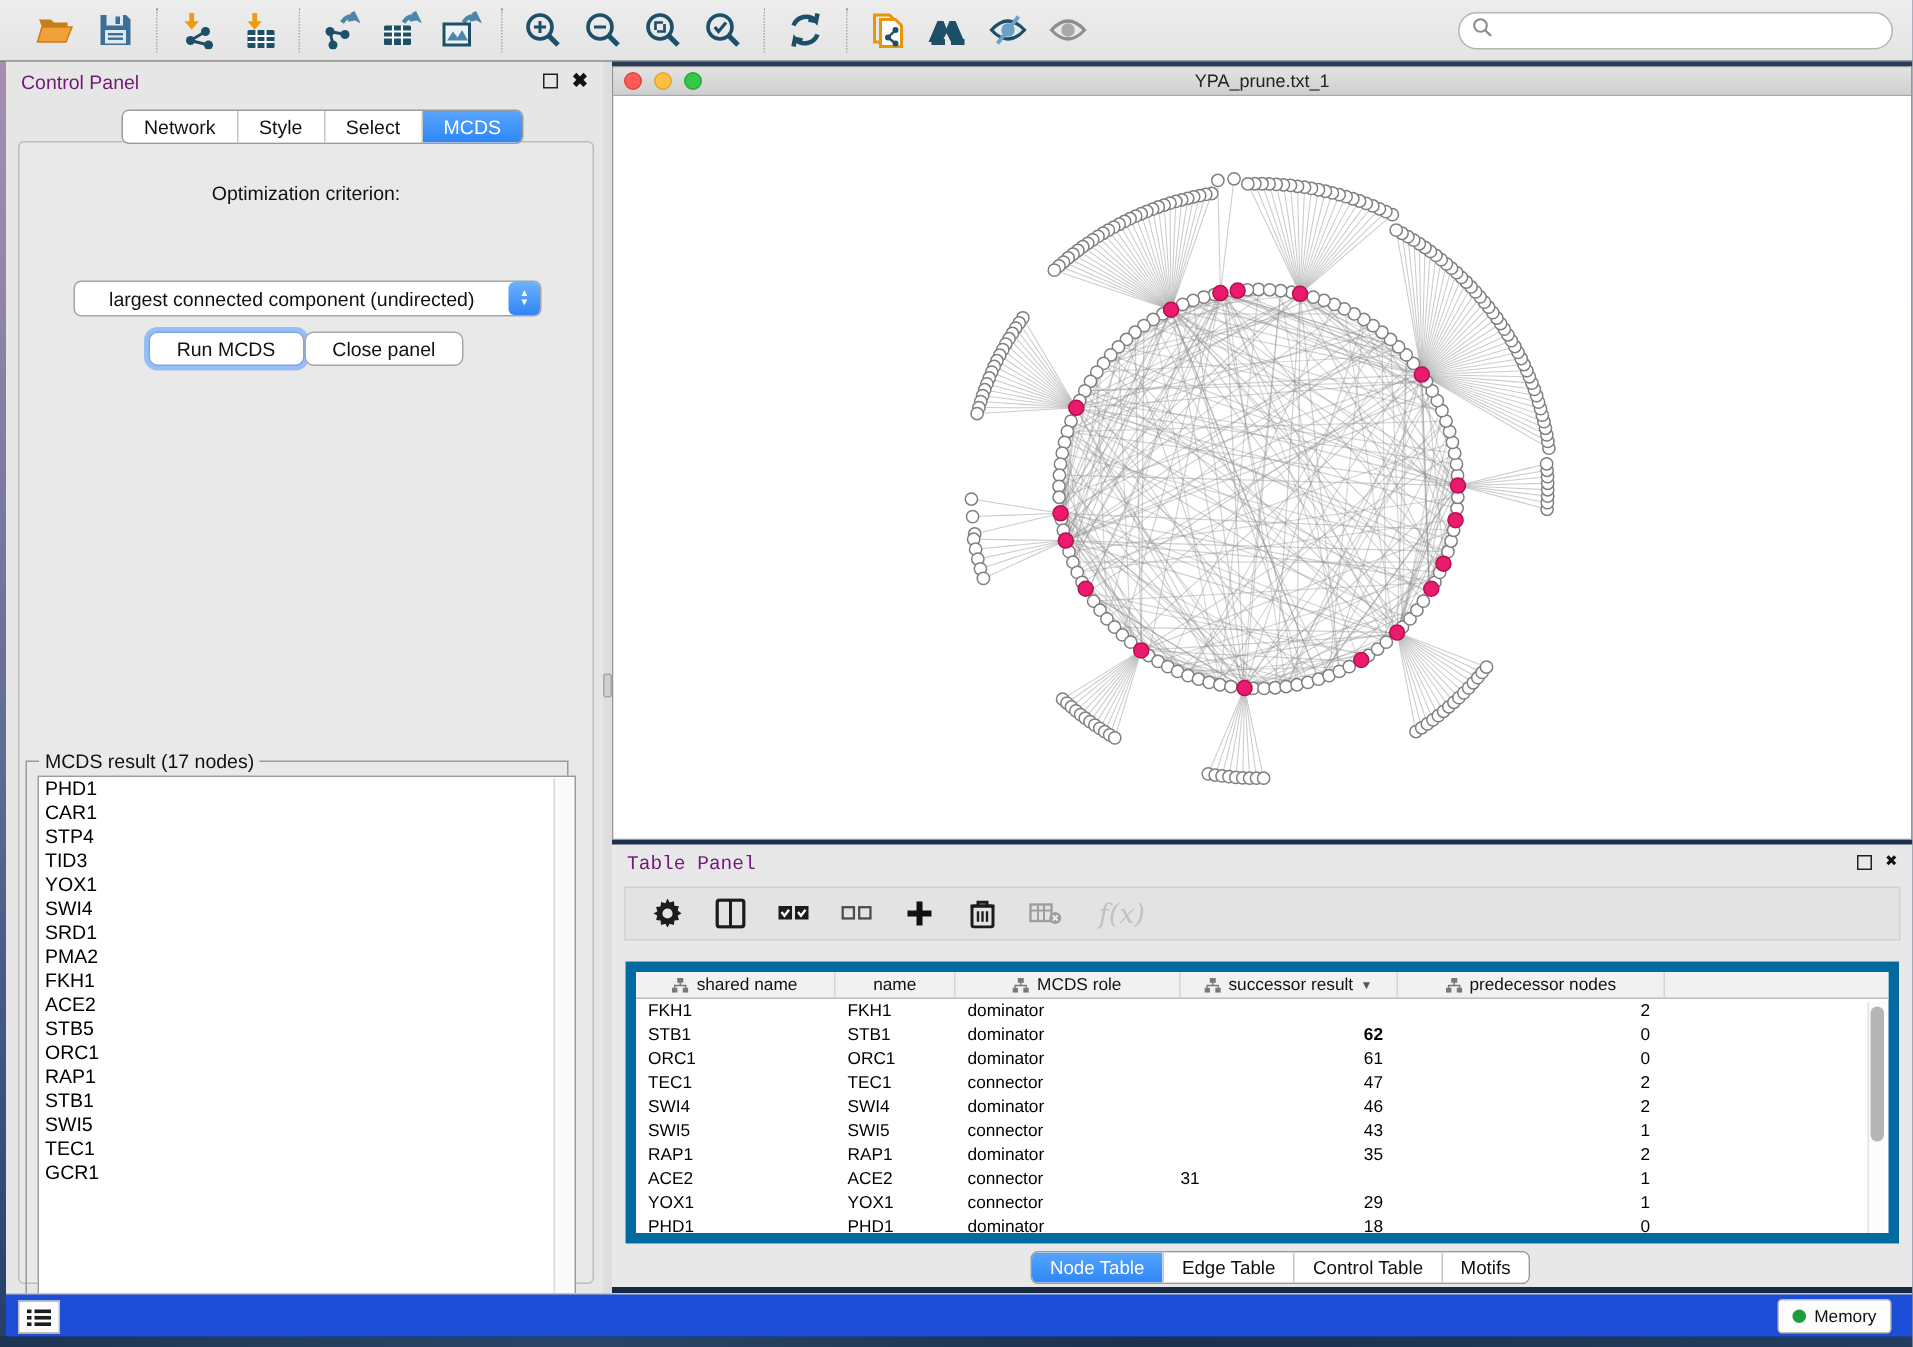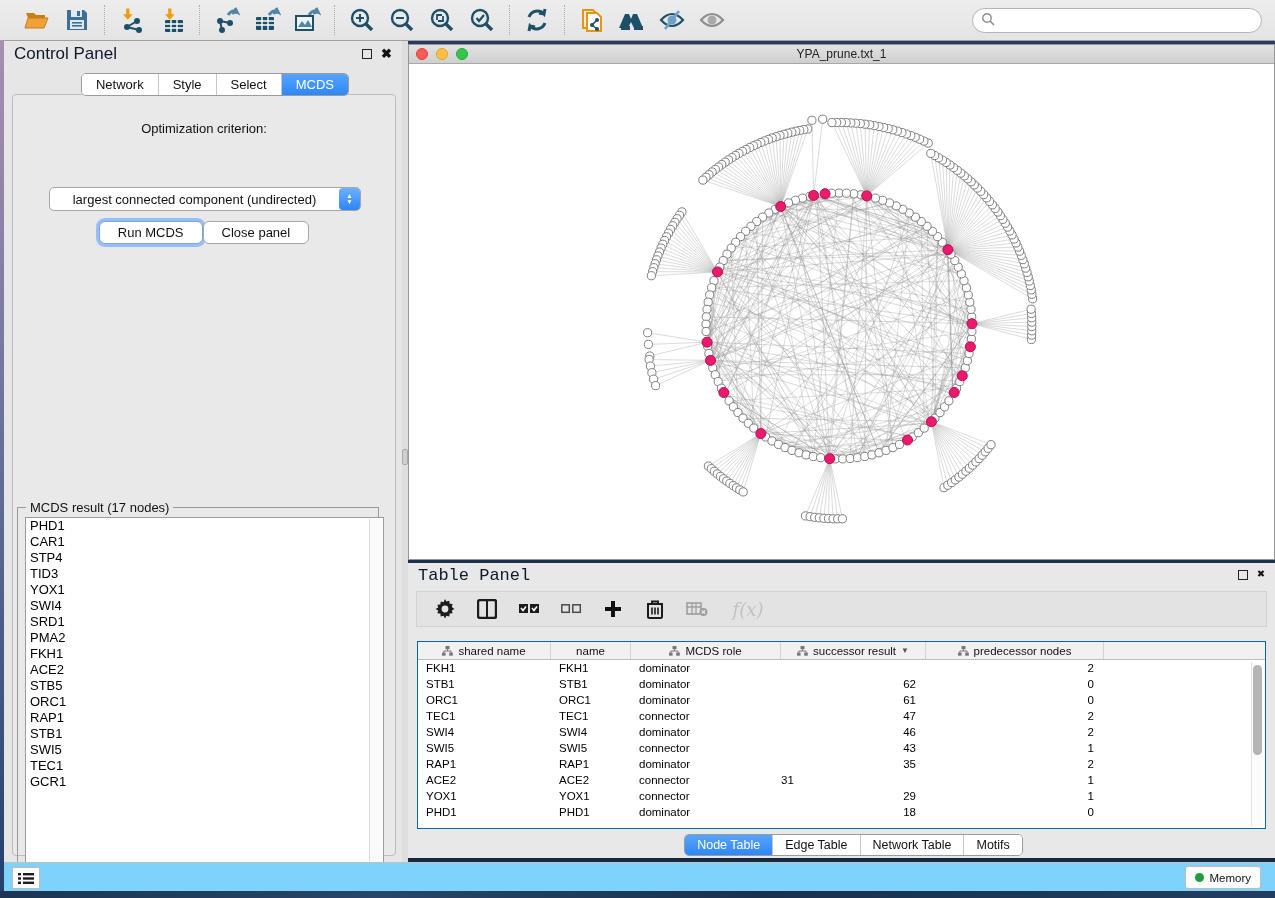--- a/index.html
+++ b/index.html
@@ -19,21 +19,21 @@
 
   
   .left-strip { position:absolute; left:0; top:41px; width:4px; height:850px;
     background:linear-gradient(180deg,#a68fb0 0%, #8f83a8 20%, #5d6b94 55%, #24406b 100%); }
   .bottom-strip { position:absolute; left:0; top:891px; width:1275px; height:7px;
     background:linear-gradient(90deg,#1d3553,#2a4568 30%,#1a314e 60%,#223d60); }
 
   
   .control-panel { position:absolute; left:4px; top:41px; width:398px; height:821px; background:#e6e6e6; }
   .panel-header { height:26px; display:flex; align-items:center; padding:0 10px; }
-  .panel-title { font-size:17px; color:#0f172a; }
+  .panel-title { font-size:13px; color:#701a75; }
   .panel-header-icons { margin-left:auto; display:flex; align-items:center; gap:9px; }
   .float-icon { width:10px; height:10px; border:1.5px solid #222; display:inline-block; }
   .close-icon { font-size:13px; font-weight:bold; color:#111; line-height:10px; }
 
   .cp-tabs { position:absolute; left:0; top:32px; width:100%; display:flex; justify-content:center; z-index:3; }
   .seg { display:flex; border:1px solid #9b9b9b; border-radius:5px; overflow:hidden; background:#fff;margin-left:24px; }
   .seg-tab { padding:3px 14px; font-size:13px; background:#fff; color:#111; border-left:1px solid #c7c7c7; cursor:default; }
   .seg-tab:first-child { border-left:none; }
   .seg-tab.active { background:linear-gradient(#57a4fd,#2e87f6); color:#fff; }
 
@@ -80,35 +80,35 @@
   
   .table-panel { position:absolute; left:408px; top:563px; width:867px; height:295px; background:#e8e8e8; }
   .tp-header { height:24px; display:flex; align-items:center; padding:0 10px;font-family:Liberation Mono, monospace; }
   .tp-toolbar { margin:4px 8px 0 8px; height:36px; background:#e3e3e3; border:1px solid #d2d2d2;
     display:flex; align-items:center; gap:18px; padding-left:16px; }
   .tp-tool { display:flex; align-items:center; justify-content:center; width:24px; height:24px; cursor:default; }
   .tp-tool.disabled { opacity:.45; }
   .fx-label { font-size:18px; font-style:italic; font-family:"DejaVu Serif", serif; color:#9a9a9a; }
 
   .node-table { position:absolute; left:9px; top:78px; width:849px; height:188px; background:#fff;
-    border:1px solid #0369a1; overflow:hidden; }
+    border:7px solid #0369a1; overflow:hidden; }
   .nt-header { display:flex; height:18px; background:#f1f1f1; border-bottom:1px solid #bdbdbd; }
   .nt-hcell { display:flex; align-items:center; justify-content:center; gap:5px; font-size:11.5px; color:#111;
     border-right:1px solid #d4d4d4; height:100%; }
   .nt-body { position:relative; }
   .nt-row { display:flex; height:16px; }
   .nt-cell { font-size:11.5px; color:#000; line-height:16px; white-space:nowrap; overflow:hidden; }
   .nt-scroll { position:absolute; right:2px; top:20px; width:12px; height:164px; background:#fcfcfc; border-left:1px solid #e2e2e2; }
   .nt-thumb { position:absolute; left:1px; top:3px; width:9px; height:90px; background:#b5b5b5; border-radius:5px; }
 
   .tp-tabs { position:absolute; left:0; top:271px; width:100%; display:flex; justify-content:center; }
   .tp-tabs .seg-tab { font-size:12.5px; padding:3px 12px; }
 
   
-  .status-bar { position:absolute; left:4px; top:862px; width:1271px; height:29px; background:#7dd3fc; border-top:1px solid #c2c2c2; }
+  .status-bar { position:absolute; left:4px; top:862px; width:1271px; height:29px; background:#1d4ed8; border-top:1px solid #c2c2c2; }
   .list-btn { position:absolute; left:8px; top:4px; width:28px; height:22px; background:#fdfdfd; border:1px solid #bdbdbd;
     display:flex; align-items:center; justify-content:center; }
   .memory-btn { position:absolute; right:14px; top:3px; height:23px; background:#fdfdfd; border:1px solid #bdbdbd;
     border-radius:3px; display:flex; align-items:center; gap:5px; padding:0 9px; font-size:11.5px; color:#111; }
   .mem-dot { width:9px; height:9px; border-radius:50%; background:#1f9d3e; }
 
   .hdr-tree-icon { flex:none; }
   .sort-chevron { font-size:8px; color:#555; }
 </style>
 </head>
@@ -1172,21 +1172,21 @@
             <div class="nt-cell" style="width: 133px; text-align: left; padding: 0px 0px 0px 8px;">FKH1</div>
             <div class="nt-cell" style="width: 80px; text-align: left; padding: 0px 0px 0px 8px;">FKH1</div>
             <div class="nt-cell" style="width: 150px; text-align: left; padding: 0px 0px 0px 8px;">dominator</div>
             <div class="nt-cell" style="width: 145px; text-align: right; padding: 0px 10px 0px 0px; margin-top: 28px;">96</div>
             <div class="nt-cell" style="width: 178px; text-align: right; padding: 0px 10px 0px 0px;">2</div>
           </div>
           <div class="nt-row">
             <div class="nt-cell" style="width: 133px; text-align: left; padding: 0px 0px 0px 8px;">STB1</div>
             <div class="nt-cell" style="width: 80px; text-align: left; padding: 0px 0px 0px 8px;">STB1</div>
             <div class="nt-cell" style="width: 150px; text-align: left; padding: 0px 0px 0px 8px;">dominator</div>
-            <div class="nt-cell" style="width: 145px; text-align: right; padding: 0px 10px 0px 0px;">62</div>
+            <div class="nt-cell" style="width: 145px; text-align: right; padding: 0px 10px 0px 0px; font-weight: bold;">62</div>
             <div class="nt-cell" style="width: 178px; text-align: right; padding: 0px 10px 0px 0px;">0</div>
           </div>
           <div class="nt-row">
             <div class="nt-cell" style="width: 133px; text-align: left; padding: 0px 0px 0px 8px;">ORC1</div>
             <div class="nt-cell" style="width: 80px; text-align: left; padding: 0px 0px 0px 8px;">ORC1</div>
             <div class="nt-cell" style="width: 150px; text-align: left; padding: 0px 0px 0px 8px;">dominator</div>
             <div class="nt-cell" style="width: 145px; text-align: right; padding: 0px 10px 0px 0px;">61</div>
             <div class="nt-cell" style="width: 178px; text-align: right; padding: 0px 10px 0px 0px;">0</div>
           </div>
           <div class="nt-row">
@@ -1241,21 +1241,21 @@
         </div>
       <div class="nt-scroll">
           <div class="nt-thumb"></div>
         </div>
     </div>
 
     <div class="tp-tabs">
       <div class="seg">
         <span class="seg-tab active">Node Table</span>
         <span class="seg-tab">Edge Table</span>
-        <span class="seg-tab">Network Table</span>
+        <span class="seg-tab">Control Table</span>
         <span class="seg-tab">Motifs</span>
       </div>
     </div>
   </div>
 
   <div class="status-bar">
     <span class="list-btn">
       <svg width="16" height="13" viewBox="0 0 16 13">
           <g fill="#1c1c1c">
             <rect x="0" y="1" width="3" height="2.4"></rect>

